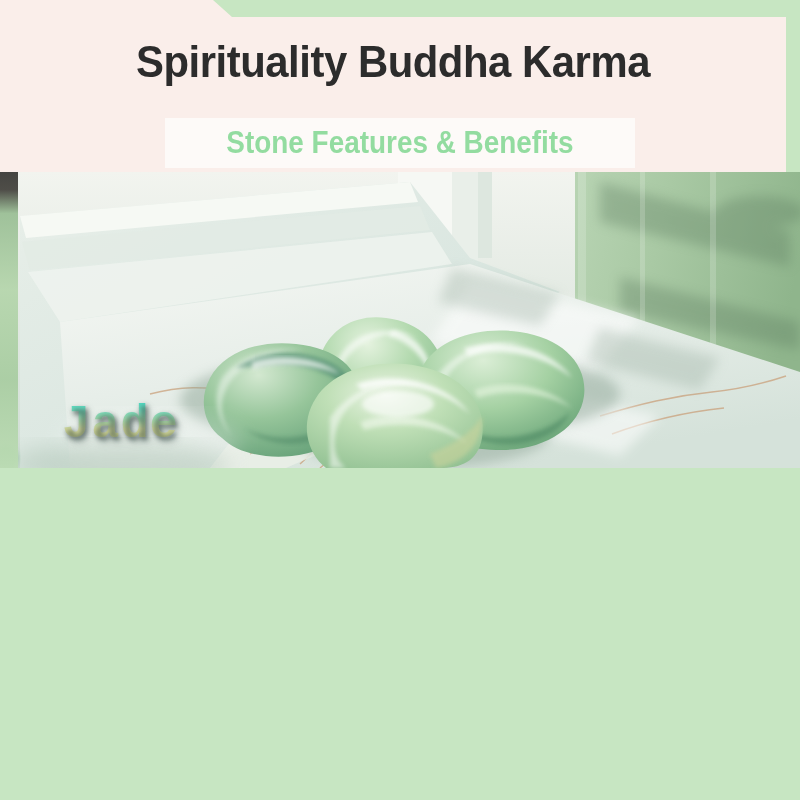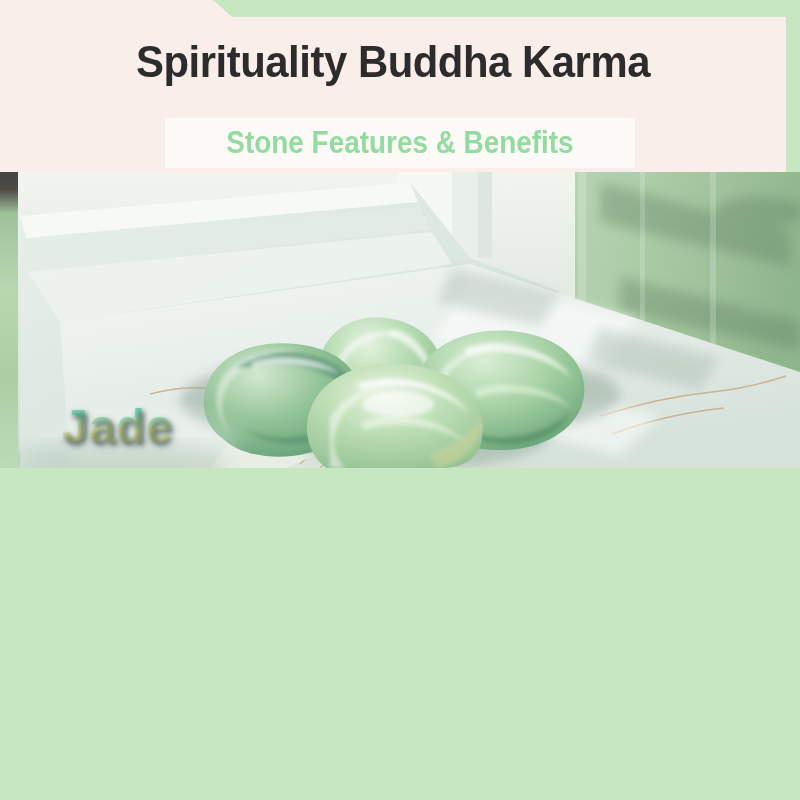--- a/index.html
+++ b/index.html
@@ -104,21 +104,21 @@
     height: 296px;
     background: linear-gradient(180deg, #3b3b38 0%, #46443f 6%, #9bbf96 14%,
                 #b6d6ad 40%, #a9cda2 70%, #bcdcb4 100%);
     opacity: 0.95;
   }
 
   .jade-label {
     position: absolute;
     left: 62px;
     top: 398px;
-    font-family: Liberation Sans, sans-serif;
+    font-family: Liberation Mono, monospace;
     font-size: 47px;
     font-weight: bold;
     letter-spacing: 1px;
     background: linear-gradient(180deg, #3ad7c3 0%, #6fd9bd 22%, #cfd59a 58%, #b9bf7e 100%);
     -webkit-background-clip: text;
     background-clip: text;
     color: transparent;
     -webkit-text-fill-color: transparent;
     text-shadow: 2px 3px 4px rgba(40,60,55,0.45);
     filter: drop-shadow(2px 3px 3px rgba(40,60,55,0.4));

